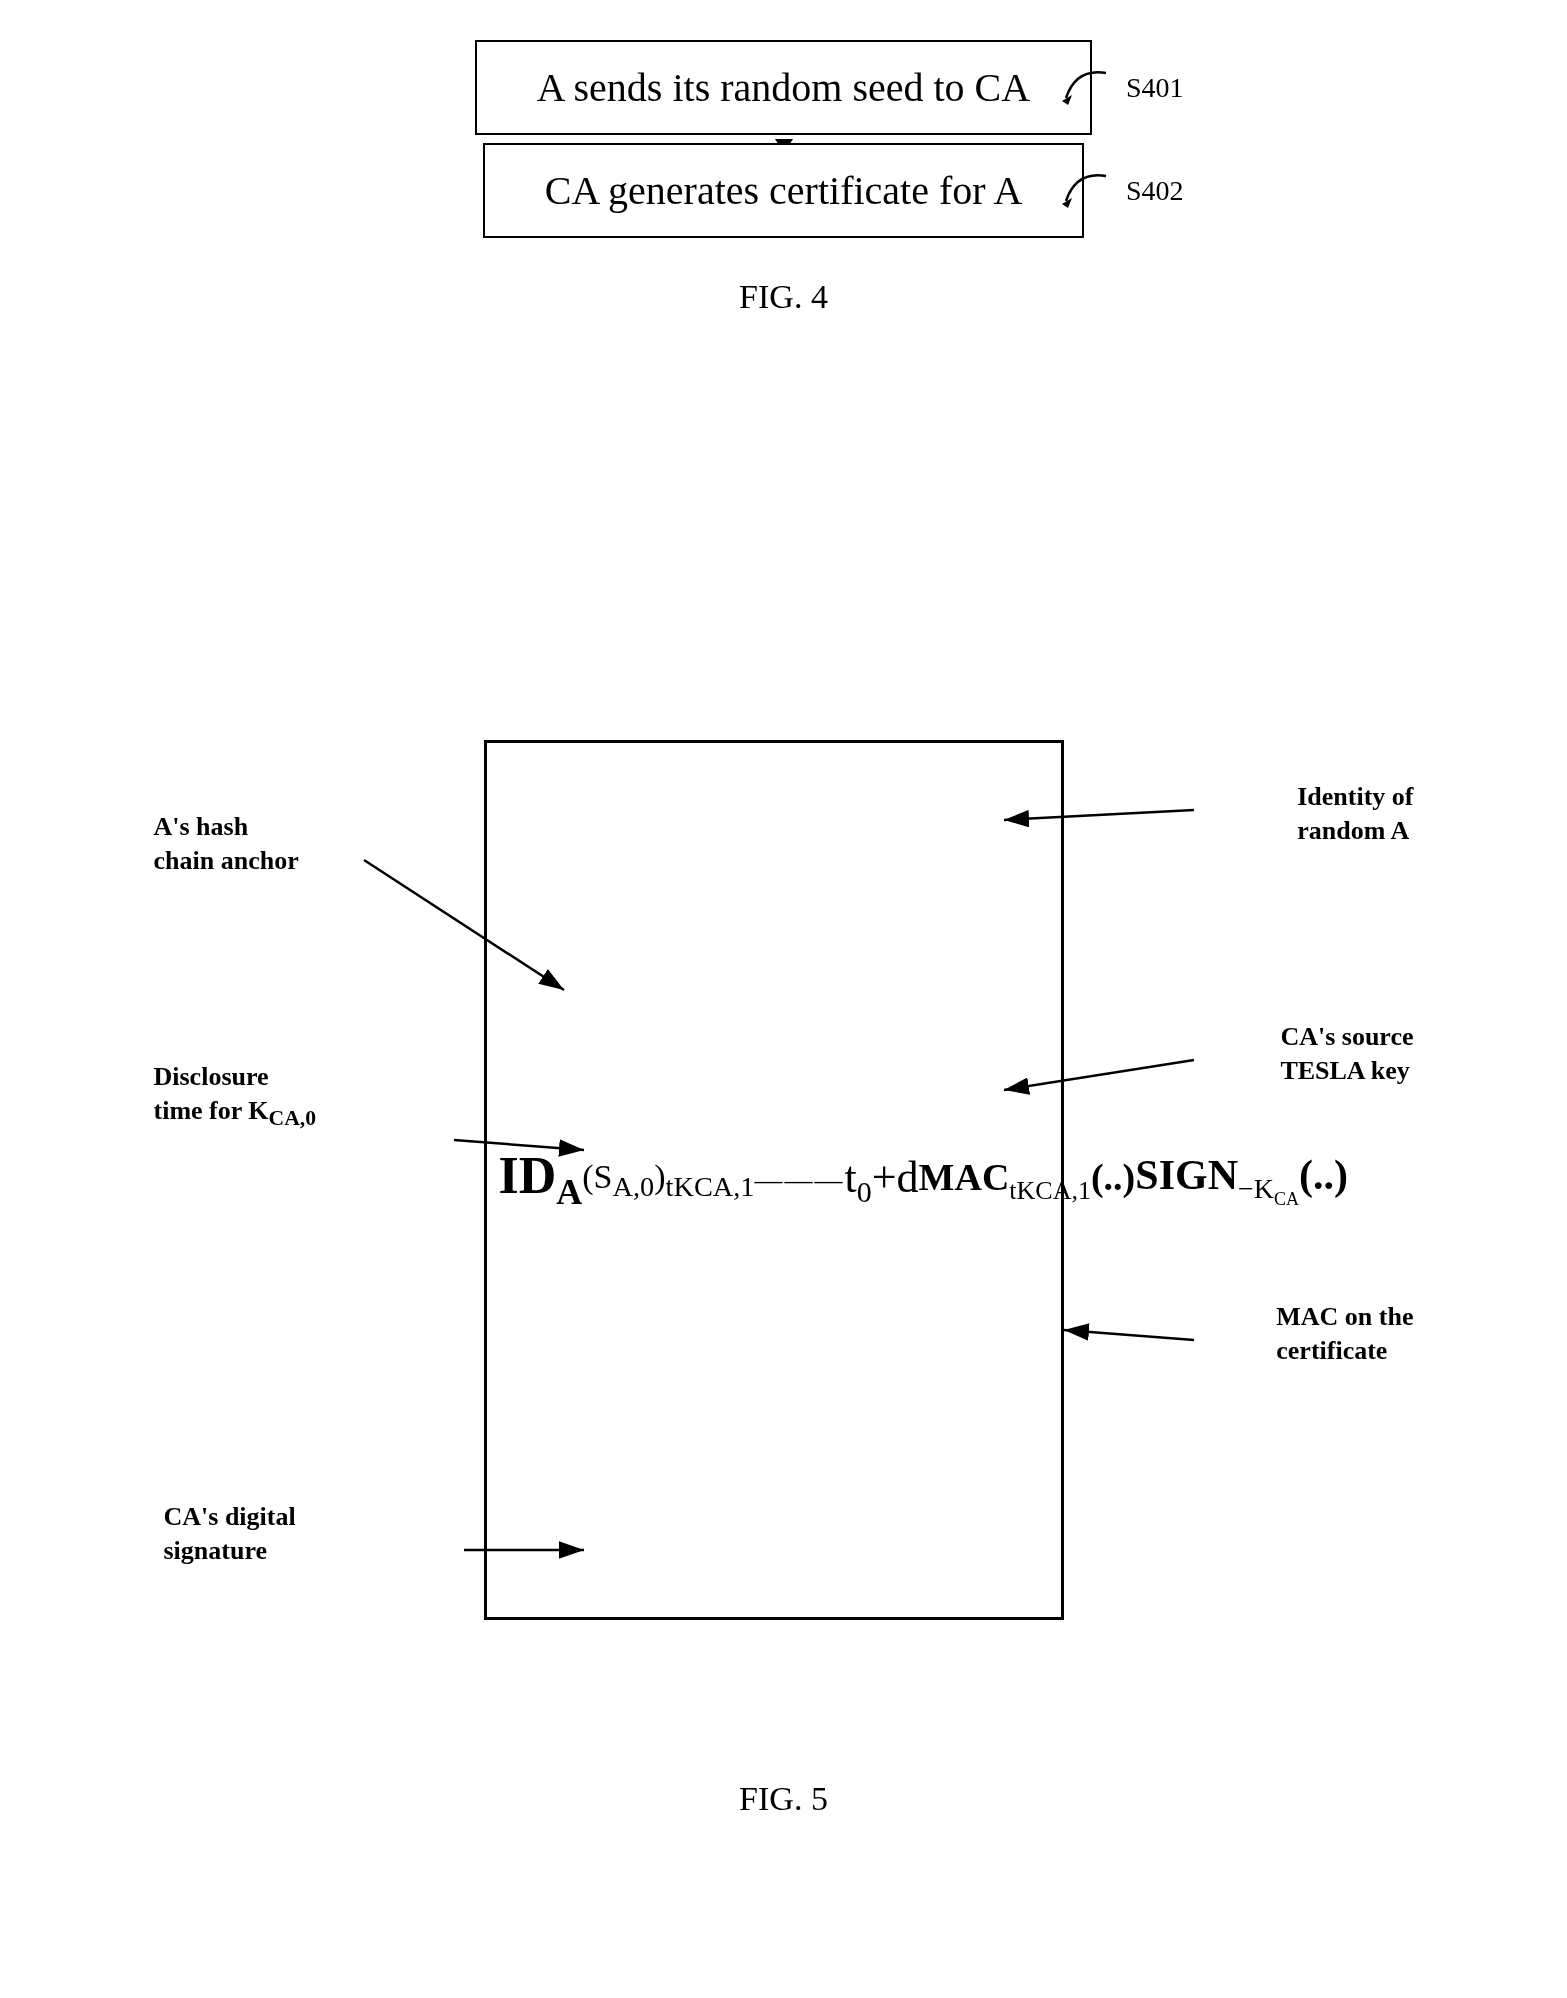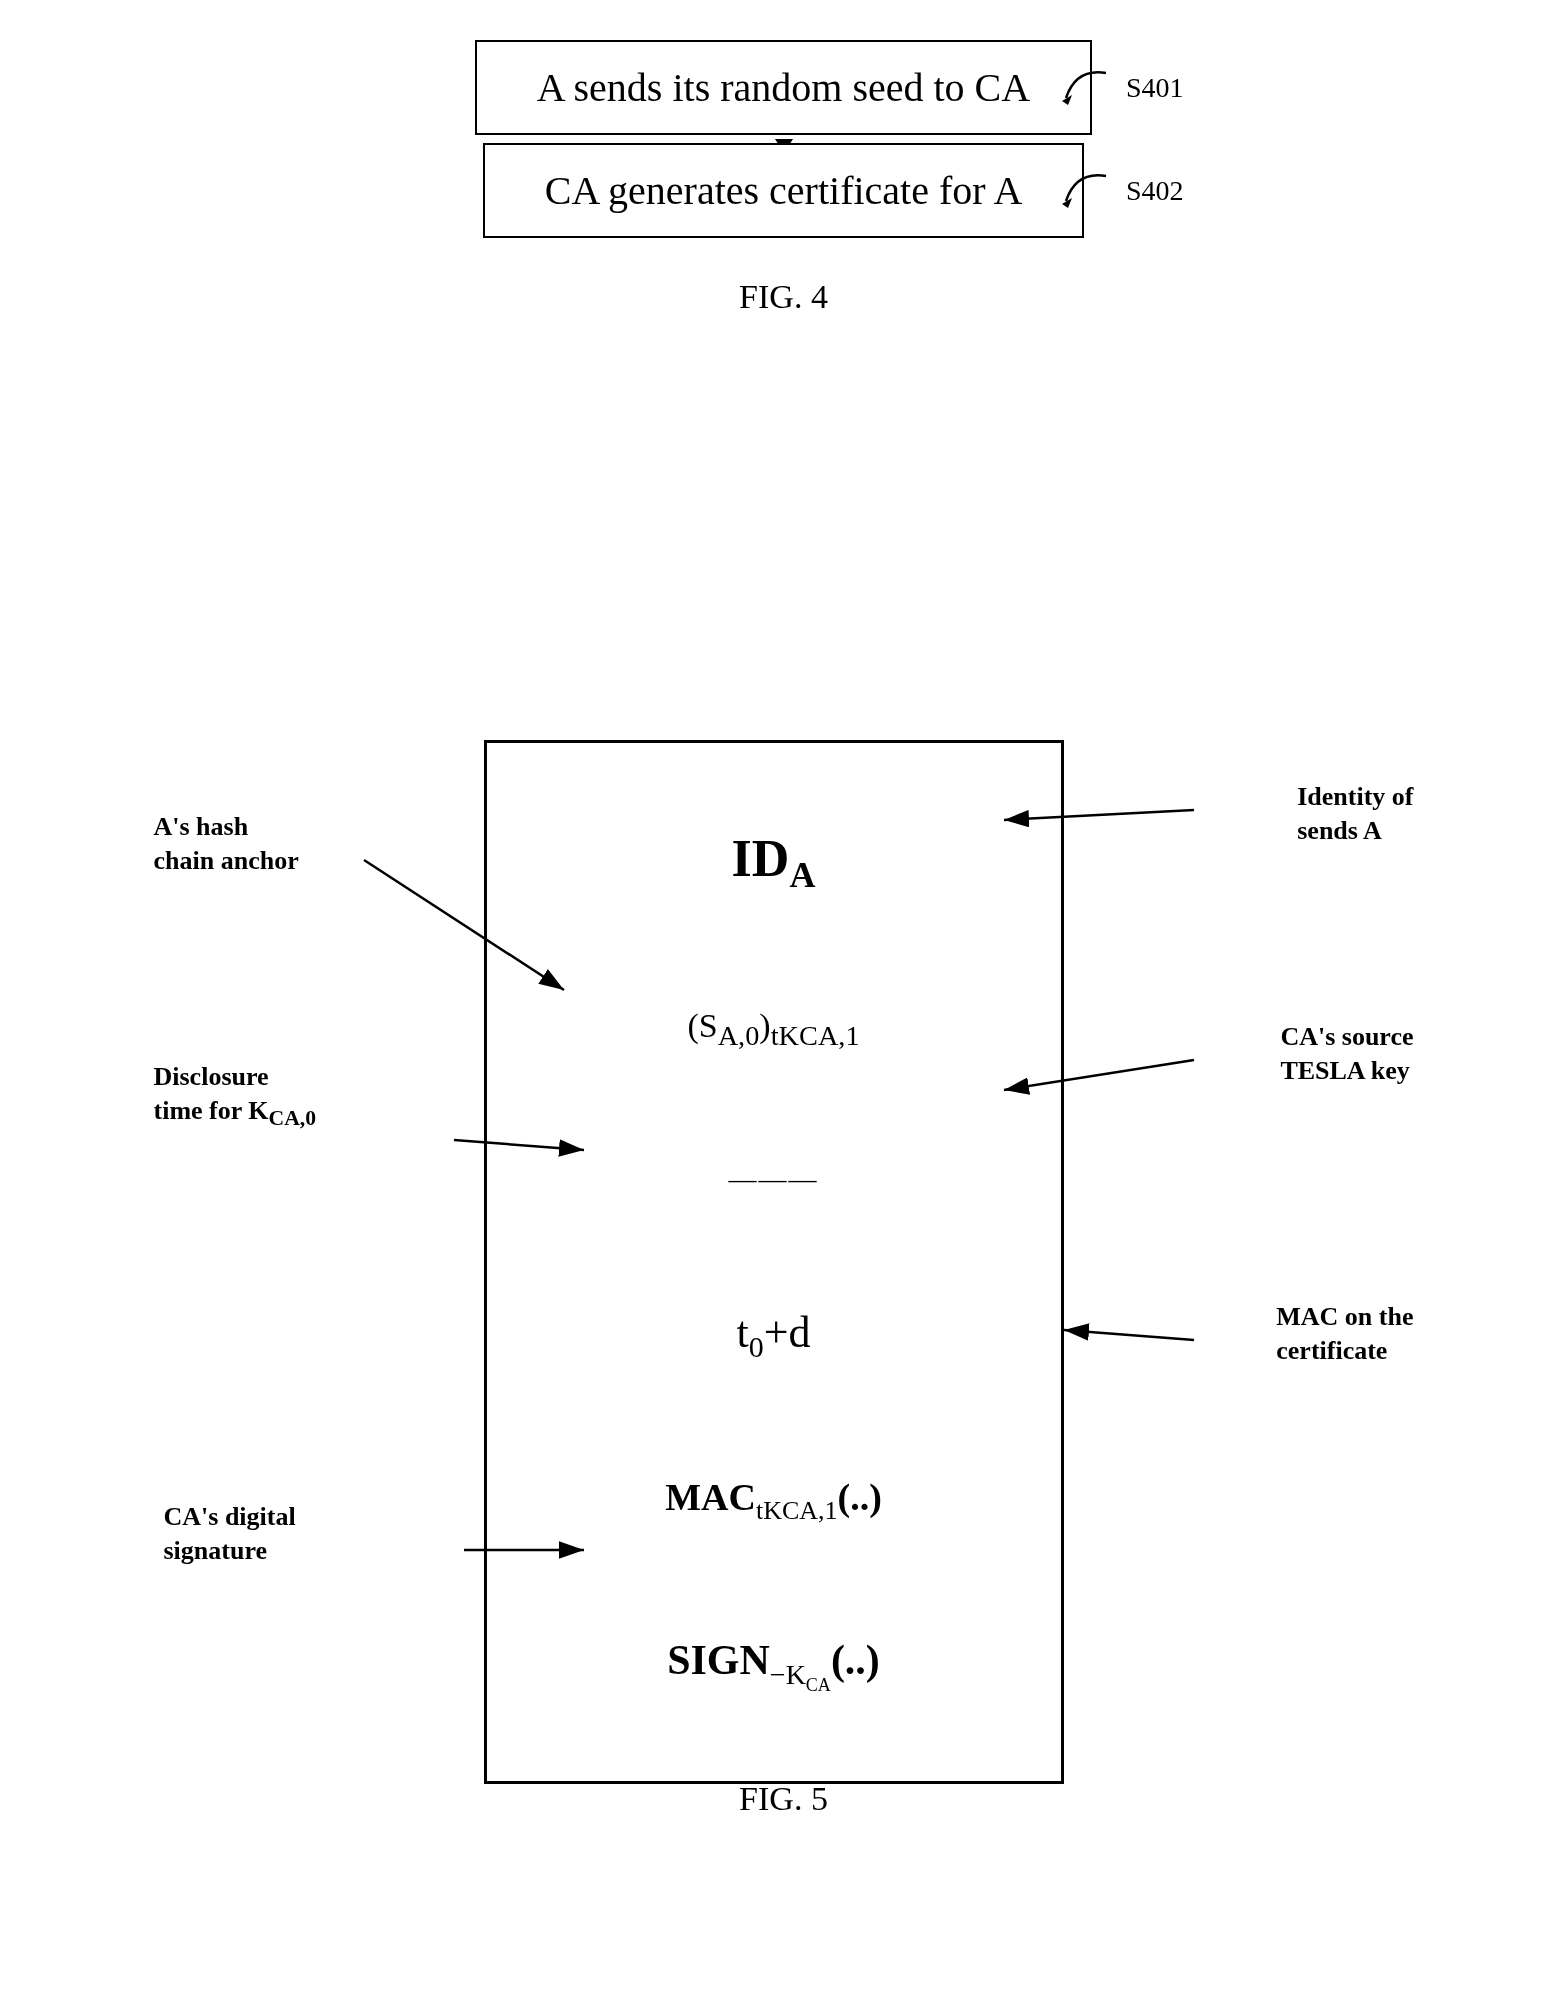--- a/index.html
+++ b/index.html
@@ -95,25 +95,25 @@
       width: 1300px;
       height: 1100px;
     }
 
     
     .cert-box {
       position: absolute;
       left: 350px;
       top: 60px;
       width: 580px;
-      height: 1044px;
+      height: 880px;
       border: 3px solid #000;
       background: #fff;
       display: flex;
-      flex-direction: column;
+      flex-direction: row;
       align-items: center;
       justify-content: space-around;
       padding: 30px 12px;
     }
 
     .cert-field {
       text-align: center;
       font-family: 'Times New Roman', Times, serif;
     }
 
@@ -299,21 +299,21 @@
       </div>
     </div>
 
     <div class="annotation ann-hash-chain">
       <span style="white-space:pre-line;">A's hash
 chain anchor</span>
     </div>
 
     <div class="annotation ann-identity">
       <span style="white-space:pre-line;">Identity of
-sends A</span>
+random A</span>
     </div>
 
     <div class="annotation ann-ca-initial">
       <span style="white-space:pre-line;">CA's source
 TESLA key</span>
     </div>
 
     <div class="annotation ann-disclosure">
       <span>Disclosure<br>time for K<sub>CA,0</sub></span>
     </div>

